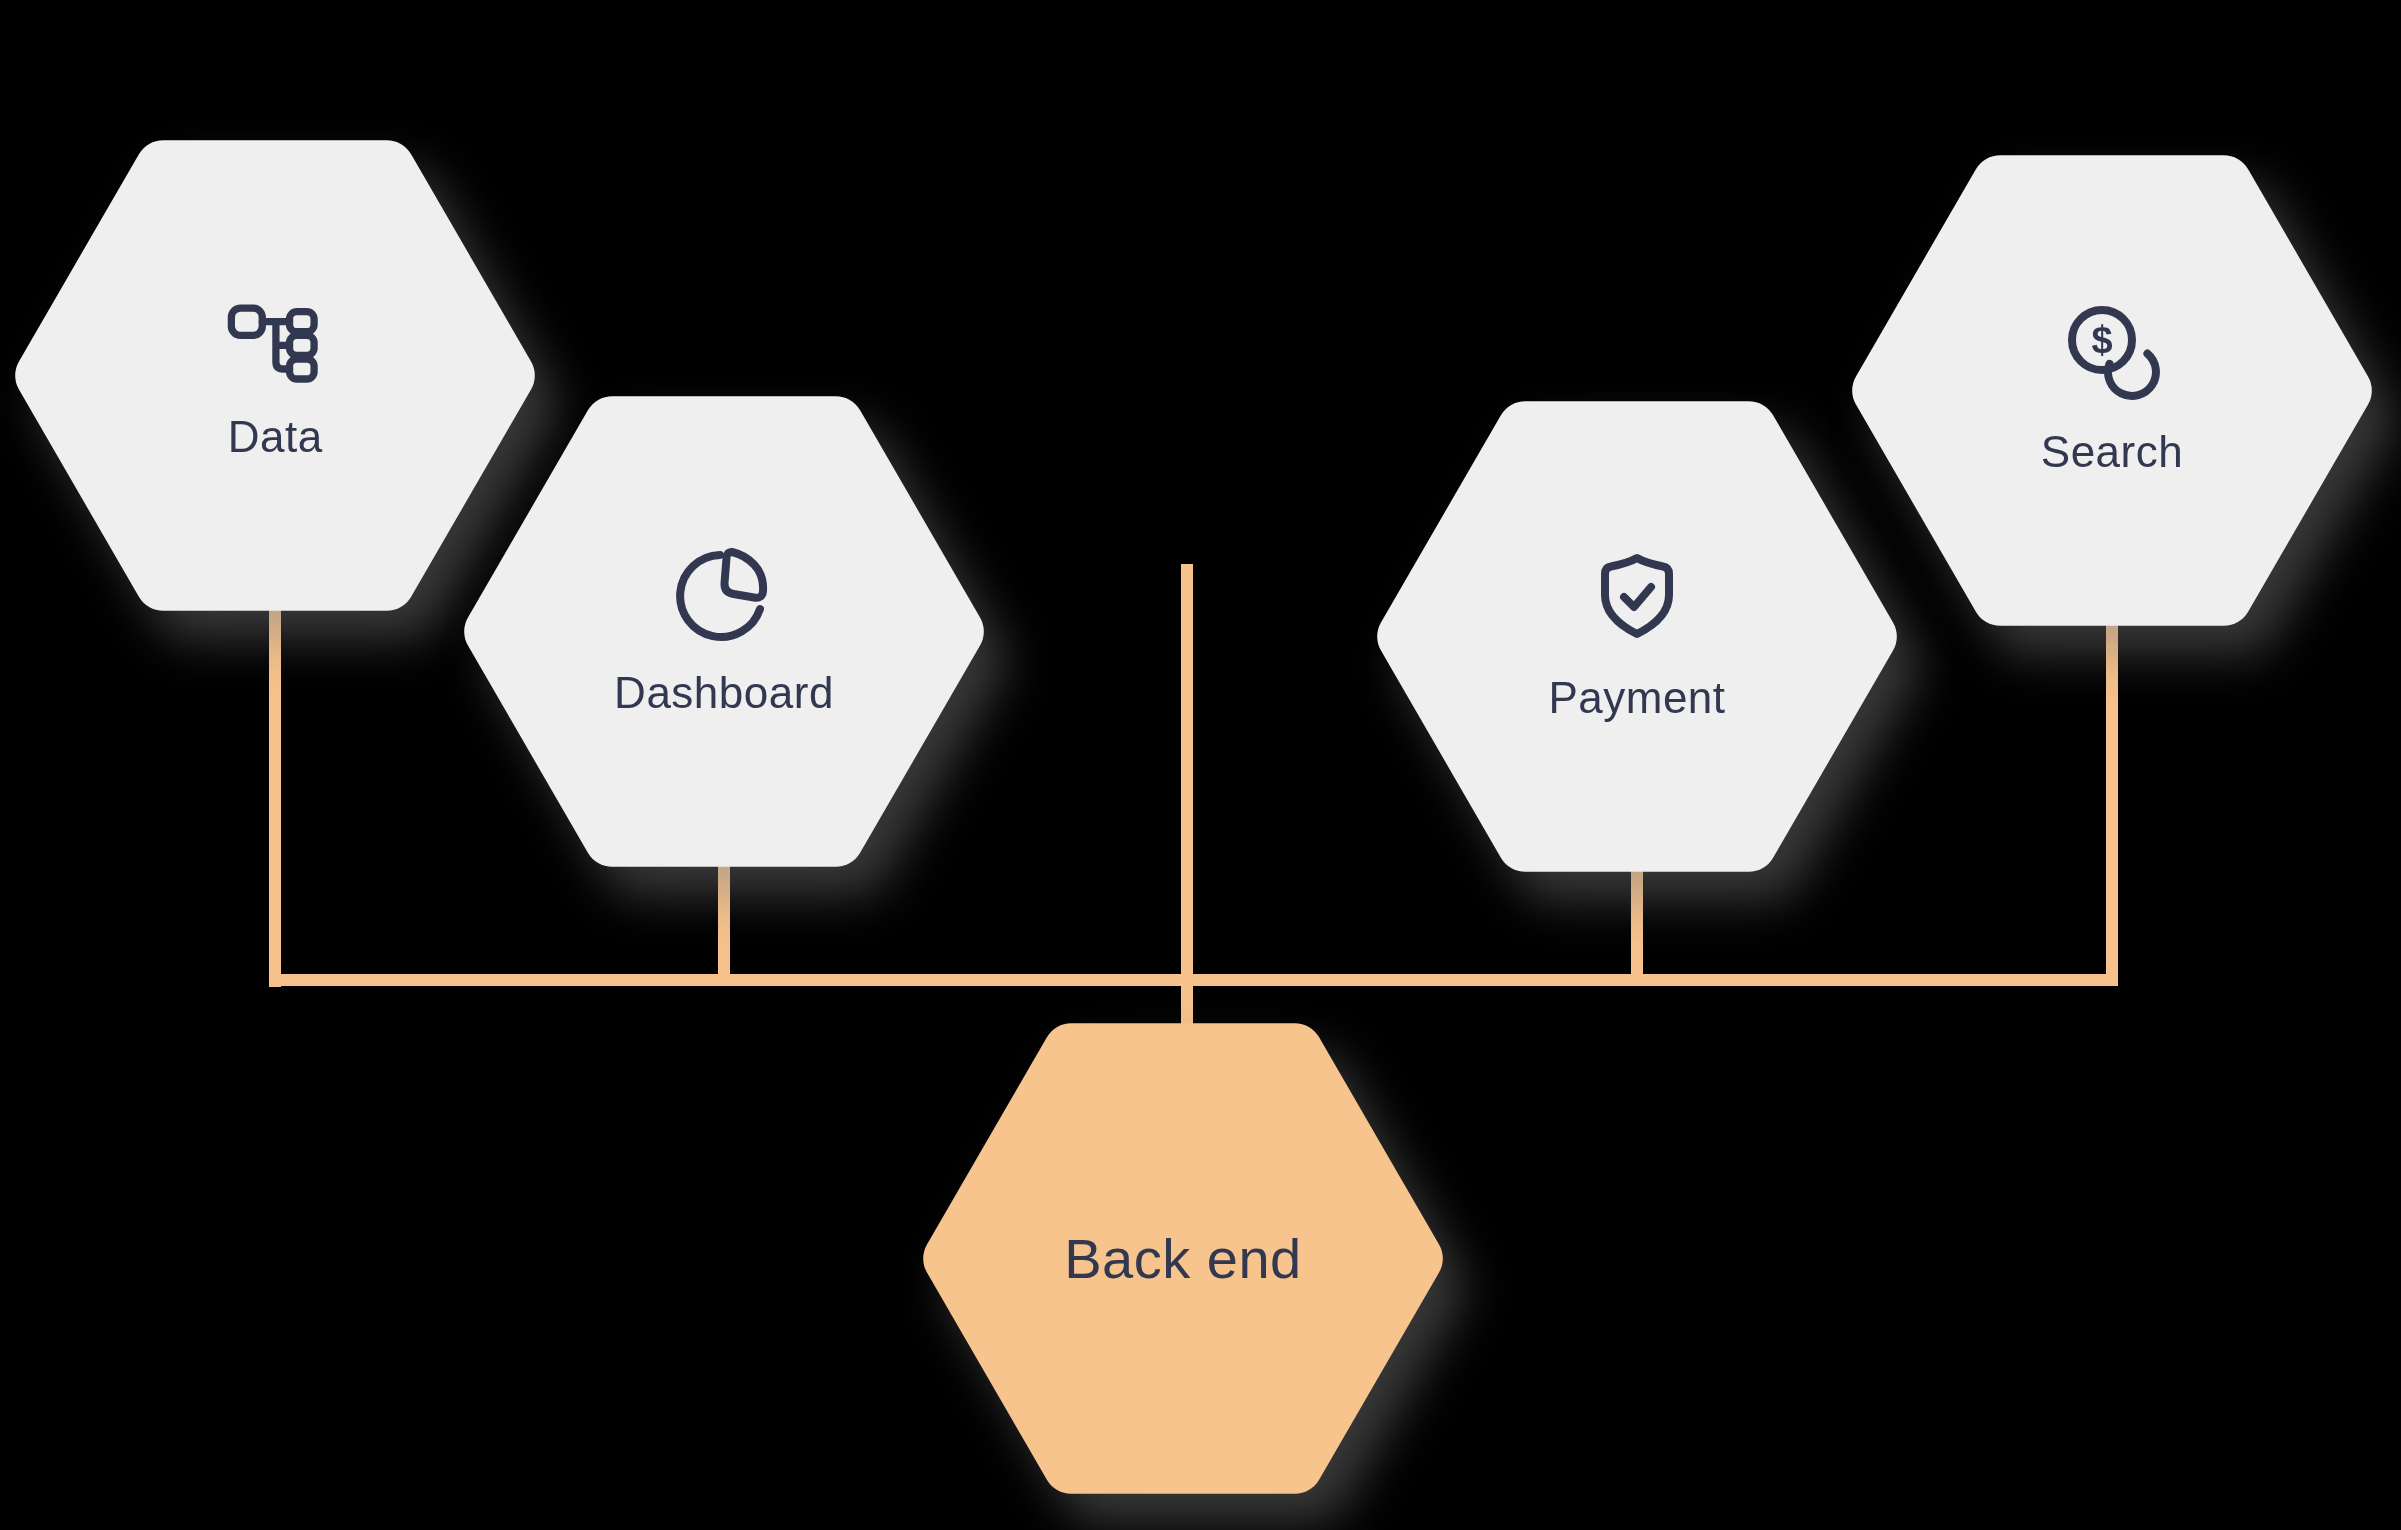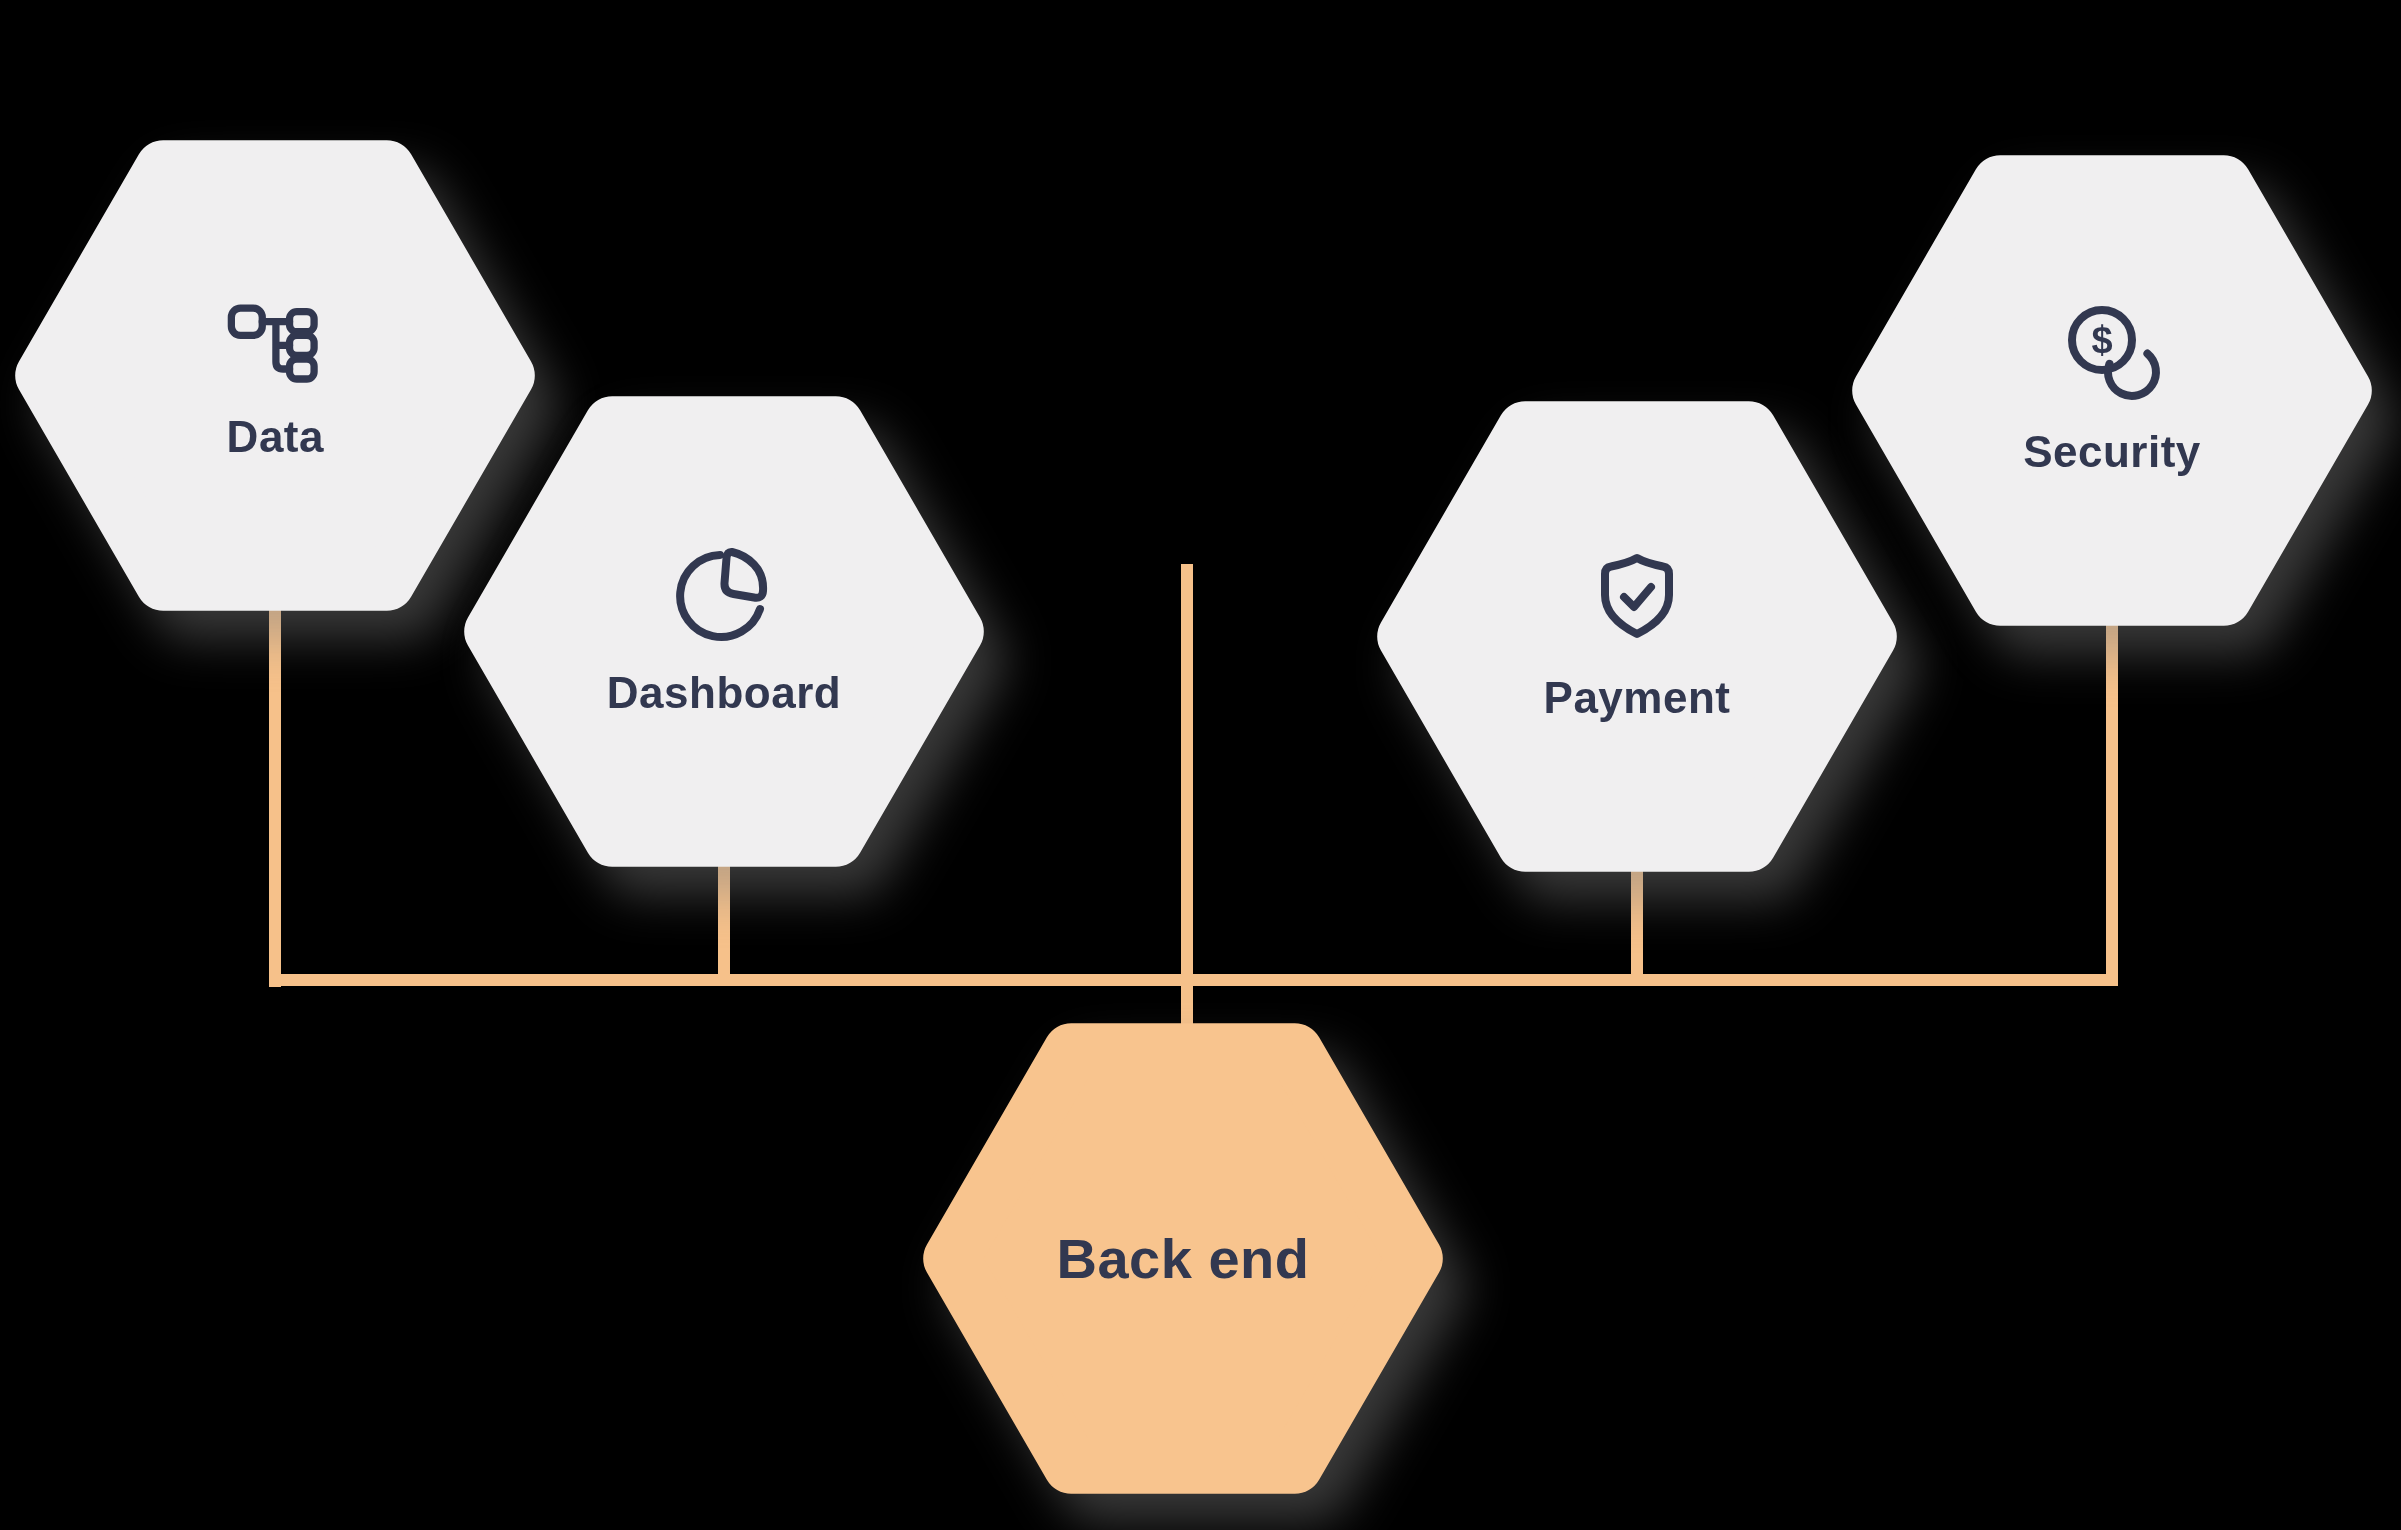--- a/index.html
+++ b/index.html
@@ -29,21 +29,21 @@
   .hexbg polygon{fill:#f0eff0;stroke:#f0eff0;stroke-width:62;stroke-linejoin:round;}
   .hex.accent .hexbg polygon{fill:#f8c48e;stroke:#f8c48e;}
   .hex-content{
     position:relative;z-index:3;
     display:flex;flex-direction:column;align-items:center;gap:23.6px;
   }
   .icon{width:100px;height:100px;}
   .icon *{fill:none;stroke:#323850;stroke-width:8;stroke-linecap:round;stroke-linejoin:round;}
   .icon text{fill:#323850;stroke:none;font-family:"Liberation Sans",sans-serif;font-weight:700;}
   .hex-label{
-    font-size:44px;font-weight:700;color:#323850;letter-spacing:0.5px;
+    font-size:44px;font-weight:400;color:#323850;letter-spacing:0.5px;
     text-align:center;
   }
   .hex.accent .hex-label{font-size:56px;}
 </style>
 </head>
 <body>
 
 <div class="stage">
 
   <div class="line v" style="left:269px;top:564px;height:423px;"></div>
@@ -99,21 +99,21 @@
   <div class="hex" style="left:1844px;top:145px;">
     <svg class="hexbg" viewBox="0 0 590 540">
       <polygon points="40,270 172,42 418,42 550,270 418,498 172,498"></polygon>
     </svg>
     <div class="hex-content">
       <svg class="icon" viewBox="0 0 100 100">
         <circle cx="40" cy="36" r="30"></circle>
         <text x="40" y="49" font-size="38" text-anchor="middle">$</text>
         <path d="M85.4 49.6 A24 24 0 1 1 47.4 59.8"></path>
       </svg>
-      <div class="hex-label">Security</div>
+      <div class="hex-label">Search</div>
     </div>
   </div>
 
   <div class="hex accent" style="left:915px;top:1013px;">
     <svg class="hexbg" viewBox="0 0 590 540">
       <polygon points="40,270 172,42 418,42 550,270 418,498 172,498"></polygon>
     </svg>
     <div class="hex-content">
       <div class="hex-label">Back end</div>
     </div>

